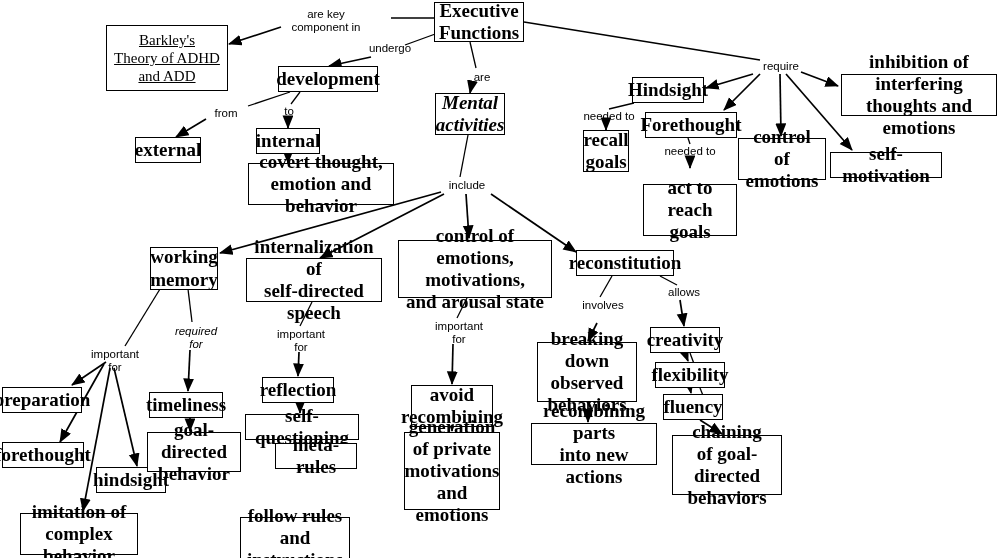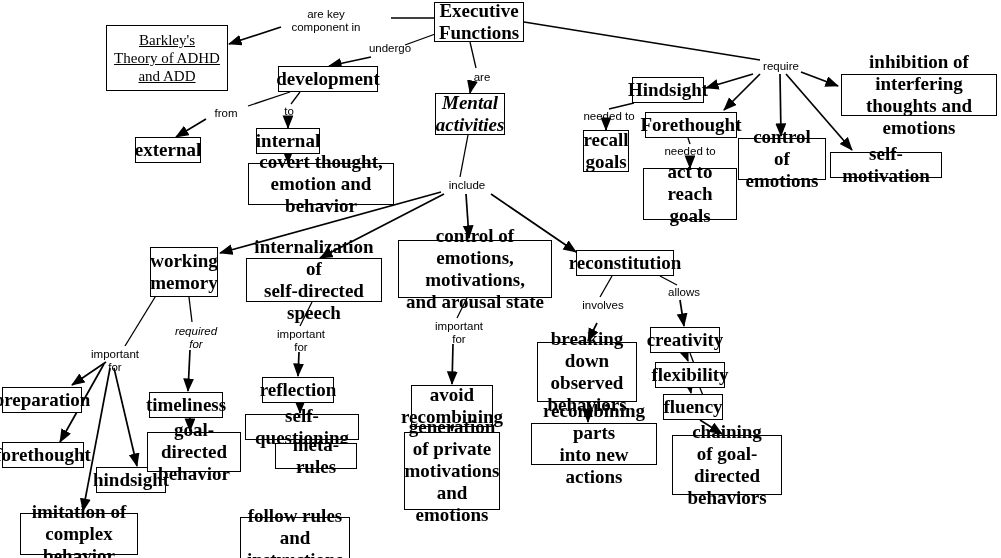--- a/index.html
+++ b/index.html
@@ -119,28 +119,28 @@
       <div class="node" style="left: 135px; top: 137px; width: 66px; height: 26px; white-space: pre-line;">external</div>
       <div class="node" style="left: 256px; top: 128px; width: 64px; height: 26px; white-space: pre-line;">internal</div>
       <div class="node" style="left: 203px; top: 163px; width: 146px; height: 42px; white-space: pre-line; margin-left: 45px;">covert thought,
 emotion and behavior</div>
       <div class="node" style="left: 435px; top: 93px; width: 70px; height: 42px; white-space: pre-line; font-style: italic;">Mental
 activities</div>
       <div class="node" style="left: 632px; top: 77px; width: 72px; height: 26px; white-space: pre-line;">Hindsight</div>
       <div class="node" style="left: 645px; top: 112px; width: 92px; height: 26px; white-space: pre-line;">Forethought</div>
       <div class="node" style="left: 583px; top: 130px; width: 46px; height: 42px; white-space: pre-line;">recall
 goals</div>
-      <div class="node" style="left: 643px; top: 168px; width: 94px; height: 52px; white-space: pre-line;">act to
+      <div class="node" style="left: 643px; top: 184px; width: 94px; height: 52px; white-space: pre-line;">act to
 reach goals</div>
       <div class="node" style="left: 738px; top: 138px; width: 88px; height: 42px; white-space: pre-line;">control
 of emotions</div>
       <div class="node" style="left: 841px; top: 74px; width: 156px; height: 42px; white-space: pre-line;">inhibition of interfering
 thoughts and emotions</div>
       <div class="node" style="left: 830px; top: 152px; width: 112px; height: 26px; white-space: pre-line;">self-motivation</div>
-      <div class="node" style="left: 150px; top: 247px; width: 68px; height: 50px; white-space: pre-line;">working
+      <div class="node" style="left: 150px; top: 247px; width: 68px; height: 43px; white-space: pre-line;">working
 memory</div>
       <div class="node" style="left: 246px; top: 258px; width: 136px; height: 44px; white-space: pre-line;">internalization of
 self-directed speech</div>
       <div class="node" style="left: 398px; top: 240px; width: 154px; height: 58px; white-space: pre-line;">control of
 emotions, motivations,
 and arousal state</div>
       <div class="node" style="left: 576px; top: 250px; width: 98px; height: 26px; white-space: pre-line;">reconstitution</div>
       <div class="node" style="left: 2px; top: 387px; width: 80px; height: 26px; white-space: pre-line;">preparation</div>
       <div class="node" style="left: 2px; top: 442px; width: 82px; height: 26px; white-space: pre-line;">forethought</div>
       <div class="node" style="left: 96px; top: 467px; width: 70px; height: 26px; white-space: pre-line;">hindsight</div>

